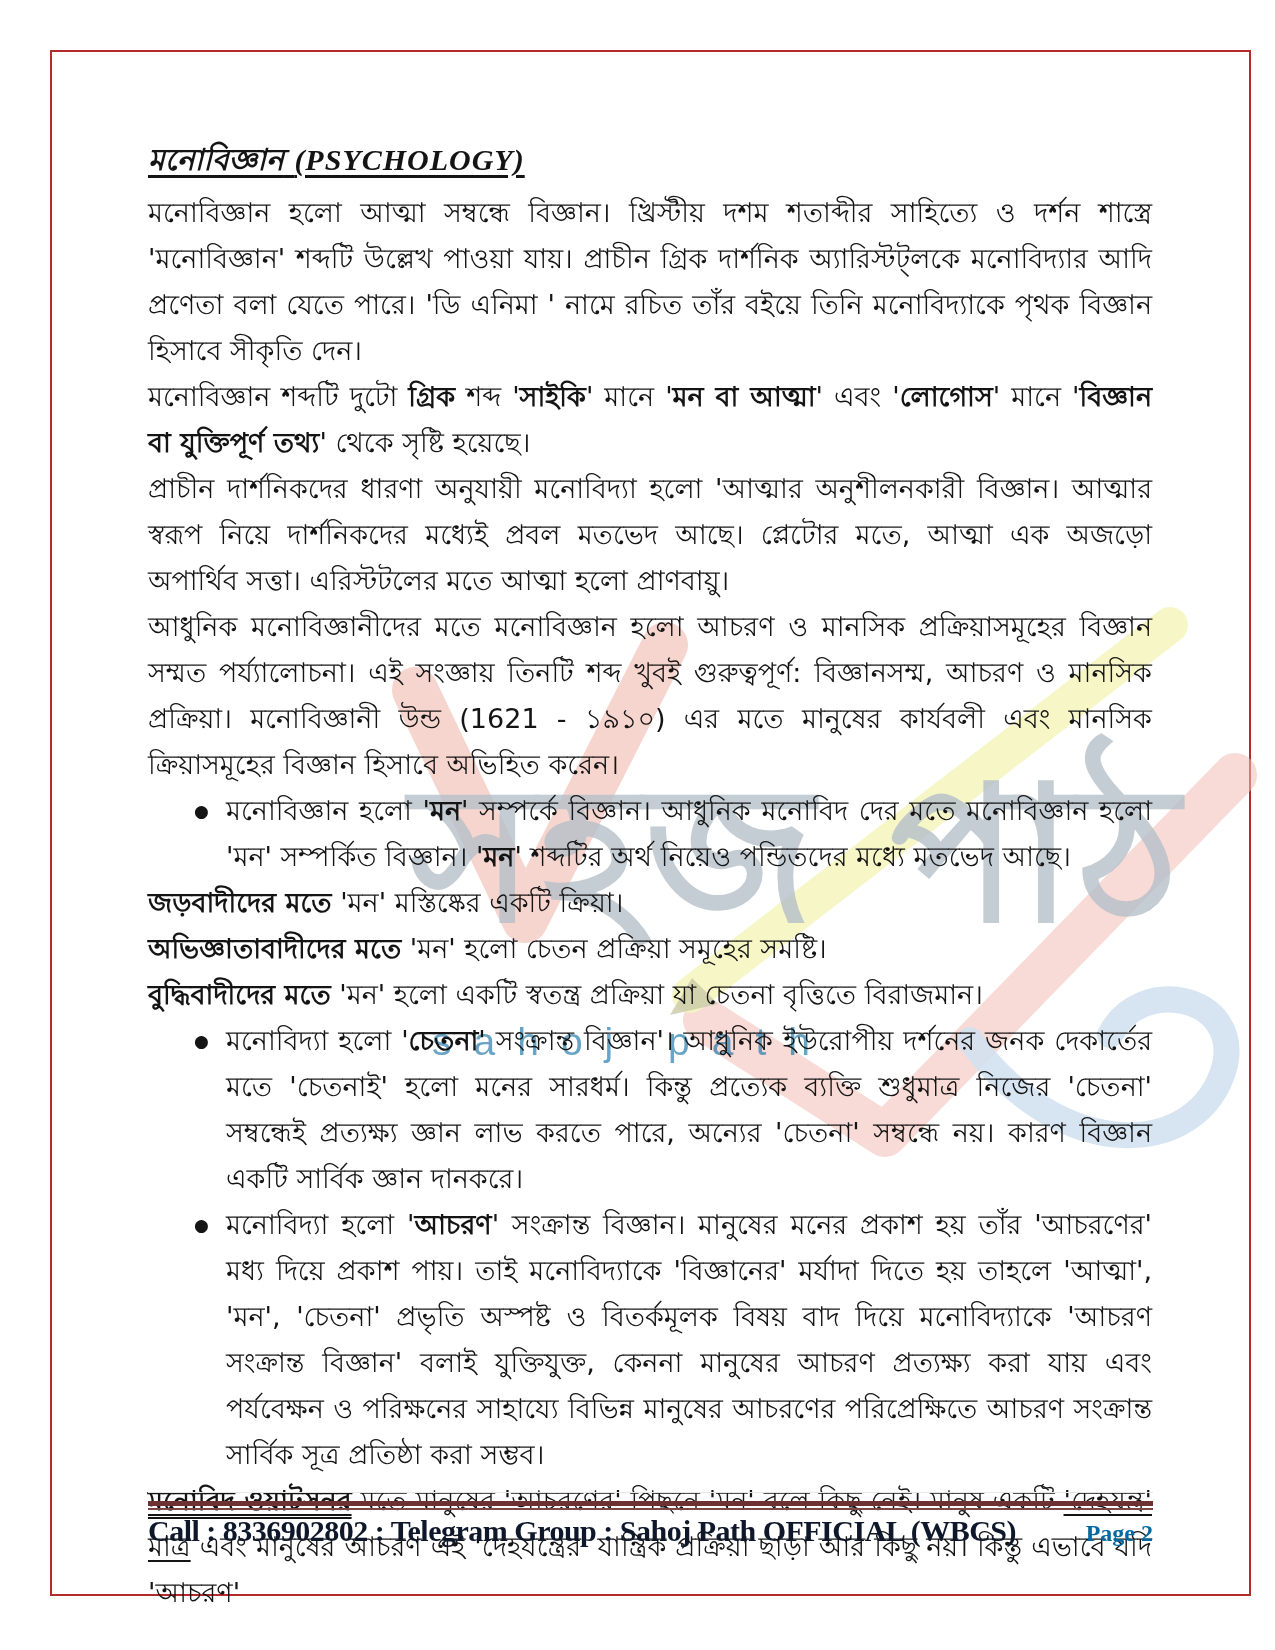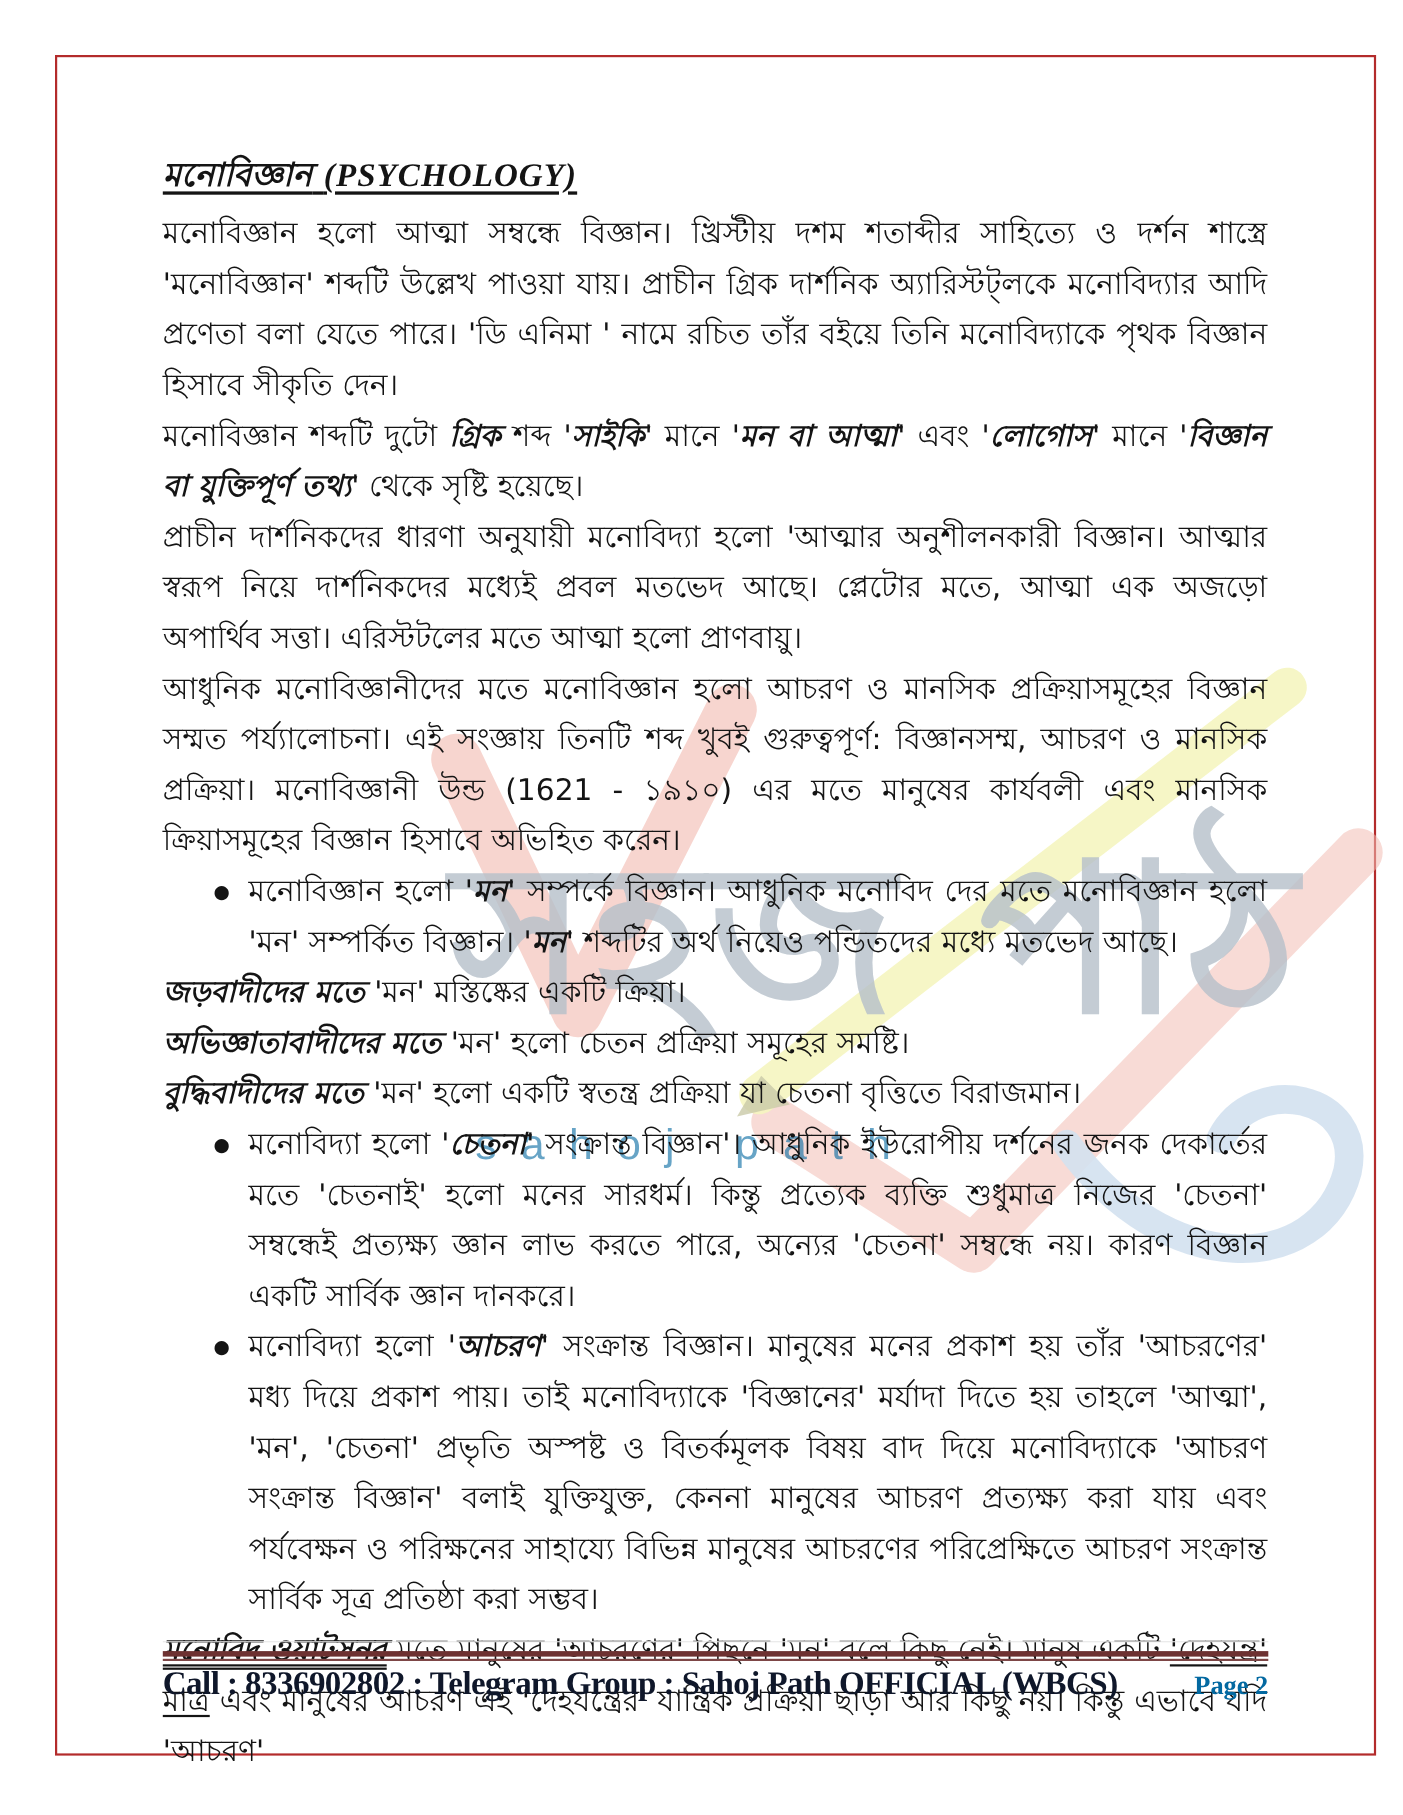--- a/index.html
+++ b/index.html
@@ -49,21 +49,21 @@
     text-underline-offset:5px;
     font-style:italic;
   }
   .doc-title .en{font-family:"Liberation Serif", serif;letter-spacing:1px;}
   .para{
     font-size:27px;line-height:46px;
     text-align:justify;position:relative;
   }
   .para.bullet{padding-left:78px;}
   .para .marker{position:absolute;left:46px;top:0;font-size:24px;}
-  .b{font-weight:bold;font-style:italic;}
+  .b{font-weight:bold;}
   .u{text-decoration:underline;text-decoration-thickness:2px;text-underline-offset:4px;}
   .u2{text-decoration:underline double;text-decoration-thickness:1.5px;text-underline-offset:4px;}
   
   .footer-hairline{
     position:absolute;left:148px;top:1492px;width:1005px;height:1px;
     background:#e7e7e7;z-index:1;
   }
   .footer-rule{
     position:absolute;left:148px;top:1501px;width:1005px;height:9px;
     border-top:5px solid #6d3131;border-bottom:2px solid #7d4646;

